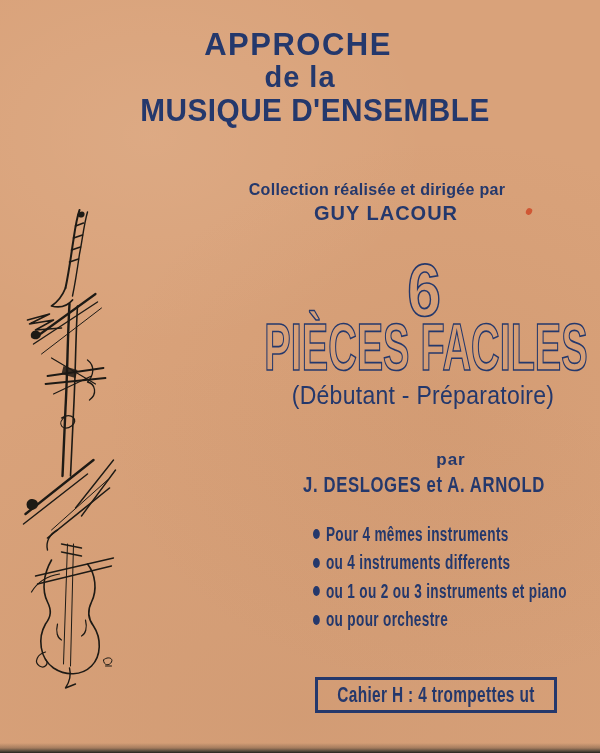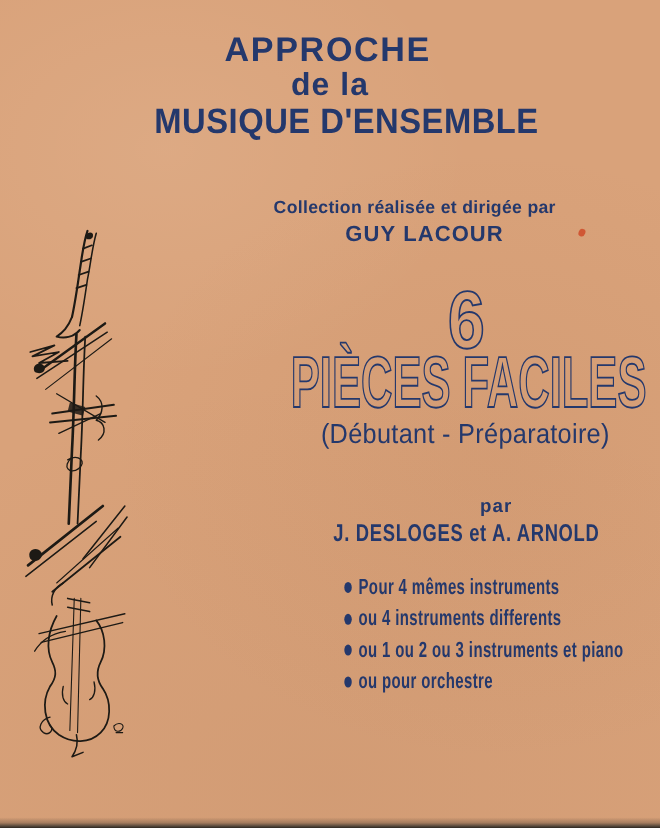--- a/index.html
+++ b/index.html
@@ -97,20 +97,23 @@
     <div class="feature-row">
       <span class="bullet"></span>
       <span class="feature-text">ou 1 ou 2 ou 3 instruments et piano</span>
     </div>
     <div class="feature-row">
       <span class="bullet"></span>
       <span class="feature-text">ou pour orchestre</span>
     </div>
   </div>
 
+  <div class="abs edition-box">
+    <span class="edition-label">Cahier H : 4 trompettes ut</span>
+  </div>
 
   <svg class="abs sketch" width="108" height="488" viewBox="0 0 105 488" aria-label="abstract pen-and-ink sketch of vertically stacked musical instruments">
     <g>
 
       <path d="M62,2 C58,14 57,26 55,38 C53,52 51,66 48,80" stroke-width="2"></path>
       <path d="M70,4 C66,18 65,32 62,46 C60,60 58,74 55,88" stroke-width="1.4"></path>
       <path d="M58,18 l8,-3 M56,30 l9,-3 M54,42 l9,-3 M52,54 l9,-3" stroke-width="1.6"></path>
       <path class="fill" d="M60,6 c3,-4 8,-3 7,1 c-1,4 -8,3 -7,-1 z"></path>
       <path d="M48,80 c-4,10 -8,14 -14,18 c8,2 16,0 21,-6" stroke-width="1.8"></path>
 

